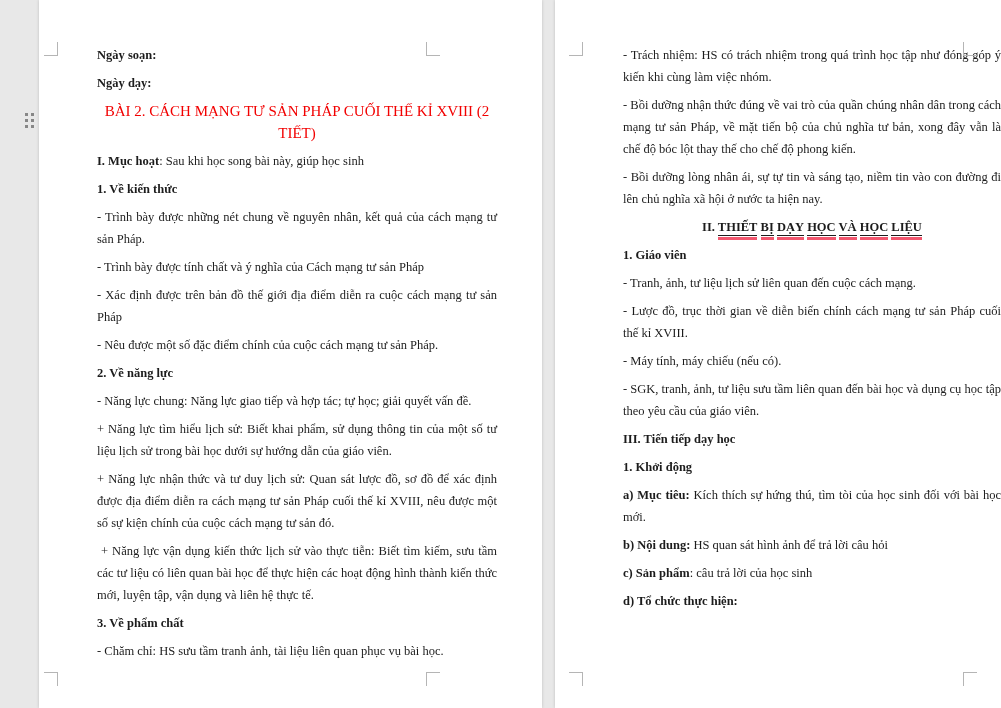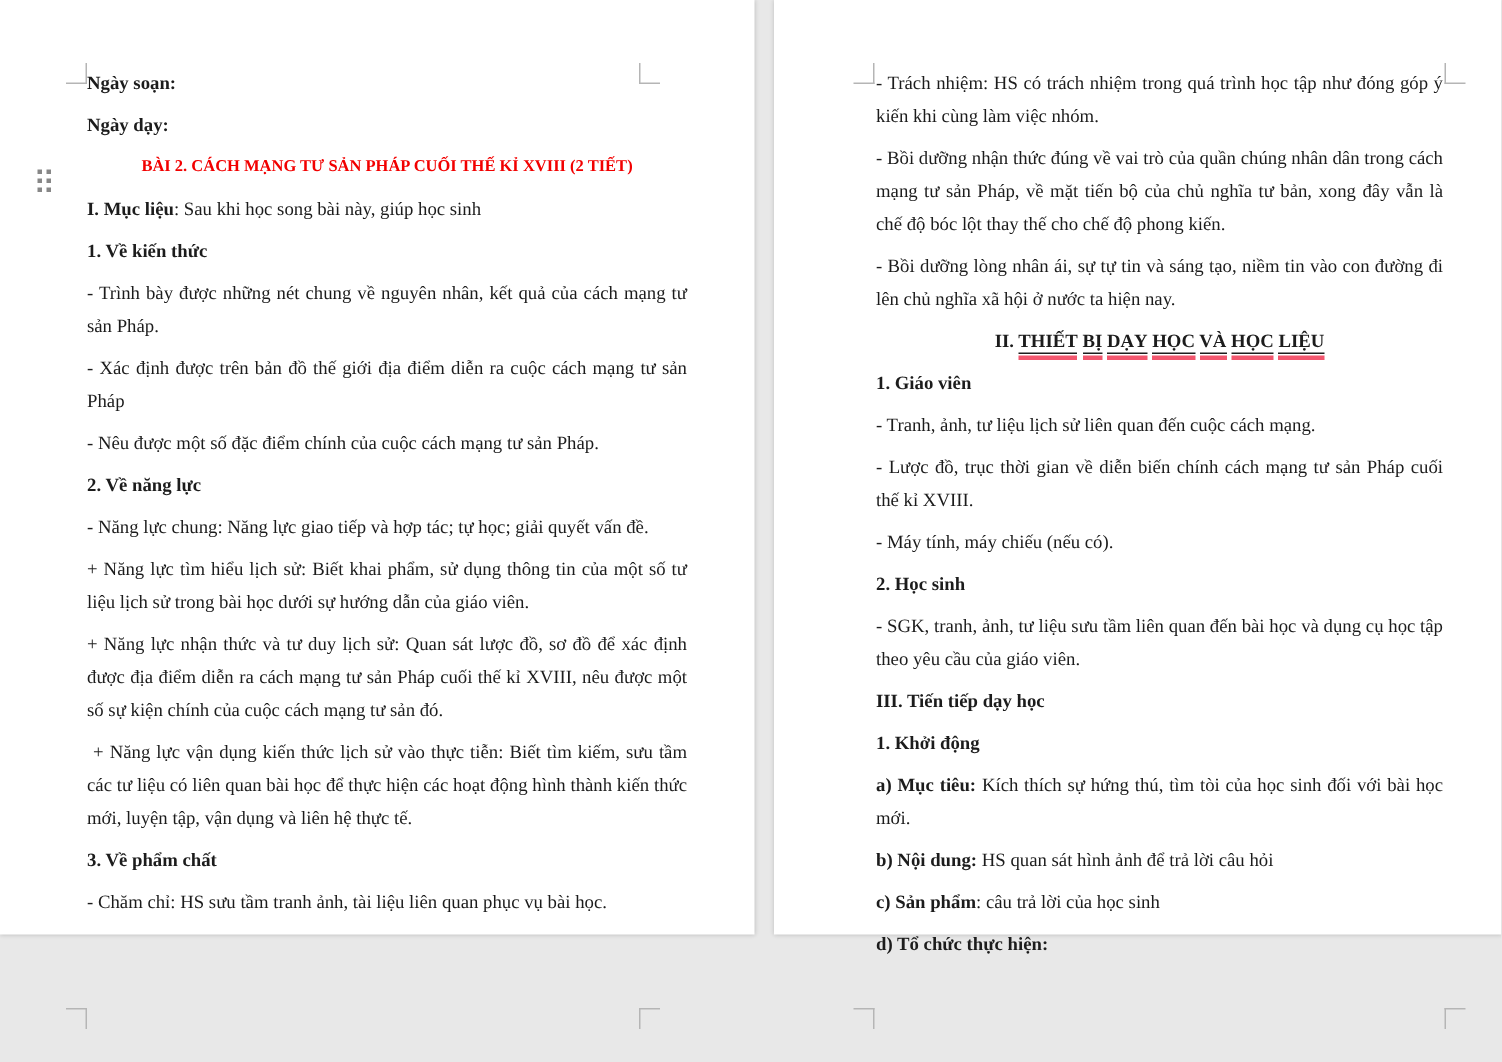--- a/index.html
+++ b/index.html
@@ -5,36 +5,37 @@
   * { margin:0; padding:0; box-sizing:border-box; }
   html, body { width:1001px; height:708px; }
   body {
     position:relative;
     overflow:hidden;
     background:#e8e8e8;
     font-family:"Liberation Serif","DejaVu Serif",serif;
     color:#1c1c1c;
   }
   .page {
-    position:absolute; top:0; height:623px; background:#ffffff;
+    position:absolute; top:0; height:708px; background:#ffffff;
     box-shadow:0 0 3px rgba(0,0,0,.18);
+    margin-left:39px;
   }
   #page-left  { left:0;   width:503px; }
   #page-right { left:516px; width:485px; }
   .content {
     position:absolute; top:44px;
     font-size:12.5px; line-height:22px;
   }
   #page-left  .content { left:58px; width:400px; }
   #page-right .content { left:68px; width:378px; }
 
   p.para { margin:0 0 6px 0; text-align:justify; }
   p.heading { font-weight:bold; text-align:left; }
   p.title {
-    font-weight:bold; text-align:center; font-size:11px;
+    font-weight:normal; text-align:center; font-size:15px;
     color:var(--title-red,#f20000);
   }
   p.section-underline { font-weight:bold; text-align:center; }
   p .lead { font-weight:bold; }
 
   .uword {
     position:relative;
     border-bottom:1px solid #1c1c1c;
     padding-bottom:1px;
   }
@@ -61,23 +62,24 @@
   }
 </style>
 </head>
 <body style="background: rgb(232, 232, 232);">
 
 <div class="page" id="page-left">
   <div class="content">
       <p class="para heading"><span>Ngày soạn:</span></p>
       <p class="para heading"><span>Ngày dạy:</span></p>
       <p class="para title"><span>BÀI 2. CÁCH MẠNG TƯ SẢN PHÁP CUỐI THẾ KỈ XVIII (2 TIẾT)</span></p>
-      <p class="para body"><span class="lead">I. Mục liệu</span><span>: Sau khi học song bài này, giúp học sinh</span></p>
+      <p class="para body"><span class="lead">I. Mục hoạt</span><span>: Sau khi học song bài này, giúp học sinh</span></p>
       <p class="para heading"><span>1. Về kiến thức</span></p>
       <p class="para body"><span>- Trình bày được những nét chung về nguyên nhân, kết quả của cách mạng tư sản Pháp.</span></p>
+      <p class="para body"><span>- Trình bày được tính chất và ý nghĩa của Cách mạng tư sản Pháp</span></p>
       <p class="para body"><span>- Xác định được trên bản đồ thế giới địa điểm diễn ra cuộc cách mạng tư sản Pháp</span></p>
       <p class="para body"><span>- Nêu được một số đặc điểm chính của cuộc cách mạng tư sản Pháp.</span></p>
       <p class="para heading"><span>2. Về năng lực</span></p>
       <p class="para body"><span>- Năng lực chung: Năng lực giao tiếp và hợp tác; tự học; giải quyết vấn đề.</span></p>
       <p class="para body"><span>+ Năng lực tìm hiểu lịch sử: Biết khai phẩm, sử dụng thông tin của một số tư liệu lịch sử trong bài học dưới sự hướng dẫn của giáo viên.</span></p>
       <p class="para body"><span>+ Năng lực nhận thức và tư duy lịch sử: Quan sát lược đồ, sơ đồ để xác định được địa điểm diễn ra cách mạng tư sản Pháp cuối thế kỉ XVIII, nêu được một số sự kiện chính của cuộc cách mạng tư sản đó.</span></p>
       <p class="para body"><span>&nbsp;+ Năng lực vận dụng kiến thức lịch sử vào thực tiễn: Biết tìm kiếm, sưu tầm các tư liệu có liên quan bài học để thực hiện các hoạt động hình thành kiến thức mới, luyện tập, vận dụng và liên hệ thực tế.</span></p>
       <p class="para heading"><span>3. Về phẩm chất</span></p>
       <p class="para body"><span>- Chăm chỉ: HS sưu tầm tranh ảnh, tài liệu liên quan phục vụ bài học.</span></p>
     </div>
@@ -86,21 +88,20 @@
 <div class="page" id="page-right">
   <div class="content">
       <p class="para body"><span>- Trách nhiệm: HS có trách nhiệm trong quá trình học tập như đóng góp ý kiến khi cùng làm việc nhóm.</span></p>
       <p class="para body"><span>- Bồi dưỡng nhận thức đúng về vai trò của quần chúng nhân dân trong cách mạng tư sản Pháp, về mặt tiến bộ của chủ nghĩa tư bản, xong đây vẫn là chế độ bóc lột thay thế cho chế độ phong kiến.</span></p>
       <p class="para body"><span>- Bồi dưỡng lòng nhân ái, sự tự tin và sáng tạo, niềm tin vào con đường đi lên chủ nghĩa xã hội ở nước ta hiện nay.</span></p>
       <p class="para section-underline"><span class="lead">II. </span><span class="uword">THIẾT</span> <span class="uword">BỊ</span> <span class="uword">DẠY</span> <span class="uword">HỌC</span> <span class="uword">VÀ</span> <span class="uword">HỌC</span> <span class="uword">LIỆU</span> </p>
       <p class="para heading"><span>1. Giáo viên</span></p>
       <p class="para body"><span>- Tranh, ảnh, tư liệu lịch sử liên quan đến cuộc cách mạng.</span></p>
       <p class="para body"><span>- Lược đồ, trục thời gian về diễn biến chính cách mạng tư sản Pháp cuối thế kỉ XVIII.</span></p>
       <p class="para body"><span>- Máy tính, máy chiếu (nếu có).</span></p>
-      <p class="para heading"><span>2. Học sinh</span></p>
       <p class="para body"><span>- SGK, tranh, ảnh, tư liệu sưu tầm liên quan đến bài học và dụng cụ học tập theo yêu cầu của giáo viên.</span></p>
       <p class="para heading"><span>III. Tiến tiếp dạy học</span></p>
       <p class="para heading"><span>1. Khởi động</span></p>
       <p class="para body"><span class="lead">a) Mục tiêu:</span><span> Kích thích sự hứng thú, tìm tòi của học sinh đối với bài học mới.</span></p>
       <p class="para body"><span class="lead">b) Nội dung:</span><span> HS quan sát hình ảnh để trả lời câu hỏi</span></p>
       <p class="para body"><span class="lead">c) Sản phẩm</span><span>: câu trả lời của học sinh</span></p>
       <p class="para heading"><span>d) Tổ chức thực hiện:</span></p>
     </div>
 </div>
 

